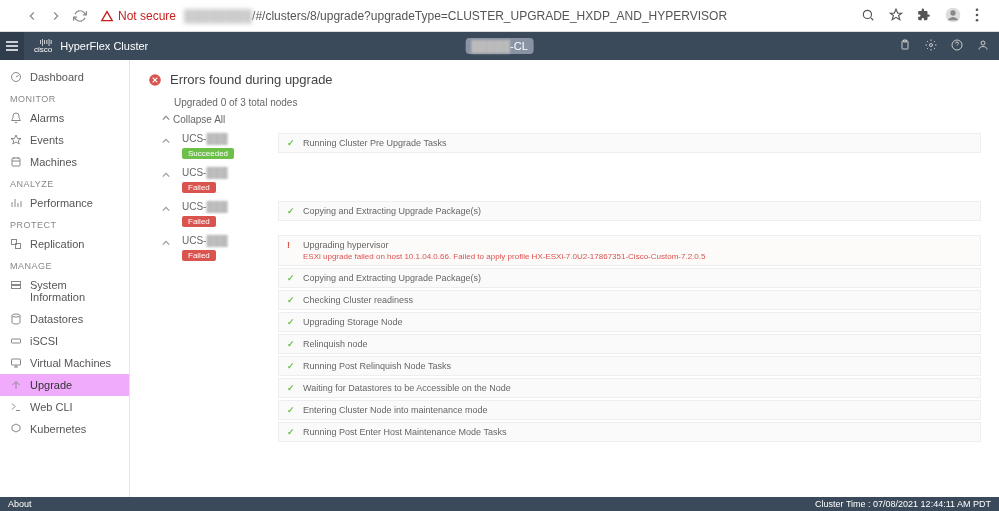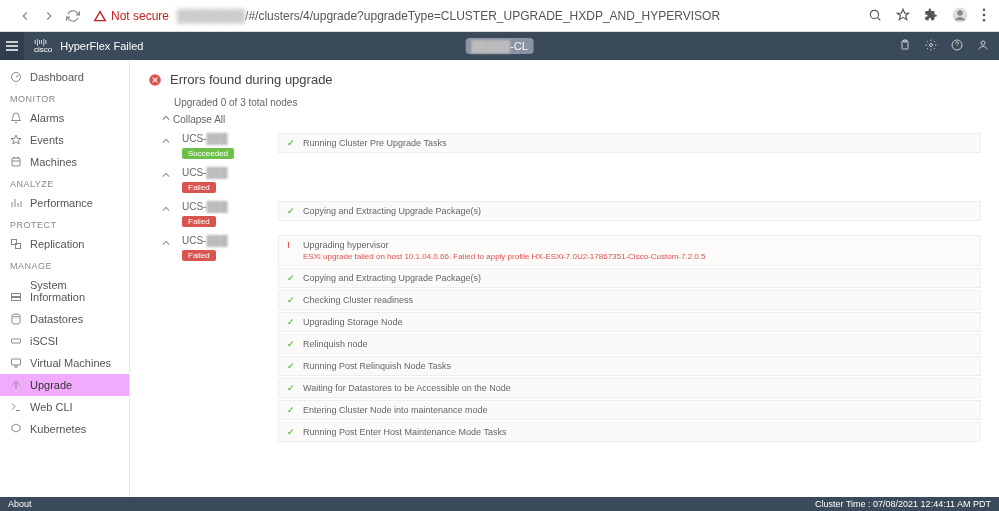--- a/index.html
+++ b/index.html
@@ -1,32 +1,32 @@
 <!DOCTYPE html>
 <html><head>
 <meta charset="utf-8">
 <style>
 *{margin:0;padding:0;box-sizing:border-box;font-family:Arial,Helvetica,sans-serif}
 body{background:#fff;width:999px;height:511px;overflow:hidden;font-size:11px;color:#333}
-.browser-bar{height:32px;display:flex;align-items:center;padding:0 13px;border-bottom:1px solid #ddd;background:#fff}
+.browser-bar{height:32px;display:flex;align-items:center;padding:0 20px;border-bottom:1px solid #ddd;background:#fff}
 .nav-arrow{width:18px;height:18px;display:flex;align-items:center;justify-content:center;color:#888;margin:0 3px;cursor:pointer}
 .security-warn{display:flex;align-items:center;color:#c5221f;font-size:12px;margin-left:8px}
 .security-warn svg{margin-right:4px}
 .url{color:#555;font-size:12px;margin-left:8px}
 .url-blur{color:#ccc;filter:blur(2px)}
 .browser-icons{margin-left:auto;display:flex;align-items:center;gap:14px;color:#555}
 .top-bar{height:28px;background:#3b4a5a;display:flex;align-items:center;color:#fff;padding:0}
 .menu-btn{width:24px;height:28px;display:flex;align-items:center;justify-content:center;background:#2f3d4c}
 .brand{display:flex;align-items:center;font-size:11px;padding:0 10px}
-.brand-logo{font-size:8px;line-height:8px;margin-right:8px;text-align:left}
+.brand-logo{font-size:8px;line-height:8px;margin-right:8px;text-align:right}
 .cluster-name{position:absolute;left:50%;transform:translateX(-50%);font-size:11px;background:#8993a3;padding:2px 6px;border-radius:4px}
 .top-icons{margin-left:auto;display:flex;gap:14px;padding:0 10px;color:#ccc}
 .main{display:flex;height:437px}
 .sidebar{width:130px;background:#fff;border-right:1px solid #e5e5e5;overflow-y:auto;padding-top:6px}
-.side-item{display:flex;align-items:flex-end;padding:5px 10px;font-size:11px;color:#555;cursor:pointer}
+.side-item{display:flex;align-items:flex-start;padding:5px 10px;font-size:11px;color:#555;cursor:pointer}
 .side-item.active{background:#f0abfc;color:#333}
 .side-item svg{margin-right:8px;flex-shrink:0}
 .side-head{font-size:9px;color:#888;padding:6px 10px 3px;letter-spacing:0.5px}
 .content{flex:1;background:#fff;overflow-y:auto;padding:12px 18px}
 .err-title{display:flex;align-items:center;font-size:13px;color:#444;margin-bottom:10px}
 .err-title svg{margin-right:8px}
 .subtext{font-size:10px;color:#666;margin-left:26px;margin-bottom:6px}
 .collapse-all{font-size:10px;color:#666;margin-left:14px;display:flex;cursor:pointer}
 .collapse-all svg{margin-right:3px}
 .node-block{display:flex;margin:8px 0 0 14px;align-items:flex-start}
@@ -67,21 +67,21 @@
         <path d="M23 4v6h-6M1 20v-6h6"></path>
         <path d="M3.51 9a9 9 0 0114.85-3.36L23 10M1 14l4.64 4.36A9 9 0 0020.49 15"></path>
       </svg>
     </div>
   <div class="security-warn">
     <svg width="14" height="14" viewBox="0 0 24 24" fill="#c5221f">
         <path d="M12 2L1 21h22L12 2zm0 5l7 12H5l7-12z"></path>
       </svg>
     <span>Not secure</span>
   </div>
-  <div class="url"><span class="url-blur">████████</span><span>/#/clusters/4/upgrade?upgradeType=CLUSTER_UPGRADE_HXDP_AND_HYPERVISOR</span></div>
+  <div class="url"><span class="url-blur">████████</span><span>/#/clusters/8/upgrade?upgradeType=CLUSTER_UPGRADE_HXDP_AND_HYPERVISOR</span></div>
   <div class="browser-icons">
     <span><svg width="14" height="14" viewBox="0 0 24 24" fill="none" stroke="currentColor" stroke-width="2">
           <circle cx="11" cy="11" r="7"></circle>
           <path d="M21 21l-4-4"></path>
         </svg></span>
     <span><svg width="14" height="14" viewBox="0 0 24 24" fill="none" stroke="currentColor" stroke-width="2">
           <path d="M12 2l3 7h7l-5.5 4 2 7L12 16l-6.5 4 2-7L2 9h7z"></path>
         </svg></span>
     <span><svg width="14" height="14" viewBox="0 0 24 24" fill="currentColor">
           <path d="M20 11h-2V7c0-1-1-2-2-2h-4V3a2 2 0 00-4 0v2H4c-1 0-2 1-2 2v4h2a2 2 0 010 4H2v4c0 1 1 2 2 2h4v-2a2 2 0 014 0v2h4c1 0 2-1 2-2v-4h2a2 2 0 000-4z"></path>
@@ -100,21 +100,21 @@
 </div>
 
 <div class="top-bar">
   <div class="menu-btn">
       <svg width="12" height="10" viewBox="0 0 12 10" stroke="#fff" stroke-width="1.5">
         <path d="M0 1h12M0 5h12M0 9h12"></path>
       </svg>
     </div>
   <div class="brand">
     <div class="brand-logo">ı|ıı|ı<br>cisco</div>
-    <span>HyperFlex Failed</span>
+    <span>HyperFlex Cluster</span>
   </div>
   <div class="cluster-name"><span class="blur">█████</span><span>-CL</span></div>
   <div class="top-icons">
     <span><svg width="12" height="12" viewBox="0 0 24 24" fill="none" stroke="currentColor" stroke-width="2">
           <rect x="6" y="4" width="12" height="16" rx="1"></rect>
           <path d="M9 2h6v4H9z"></path>
         </svg></span>
     <span><svg width="12" height="12" viewBox="0 0 24 24" fill="none" stroke="currentColor" stroke-width="2">
           <circle cx="12" cy="12" r="3"></circle>
           <path d="M12 1v3m0 16v3M4.2 4.2l2 2m11.6 11.6l2 2M1 12h3m16 0h3M4.2 19.8l2-2m11.6-11.6l2-2"></path>

